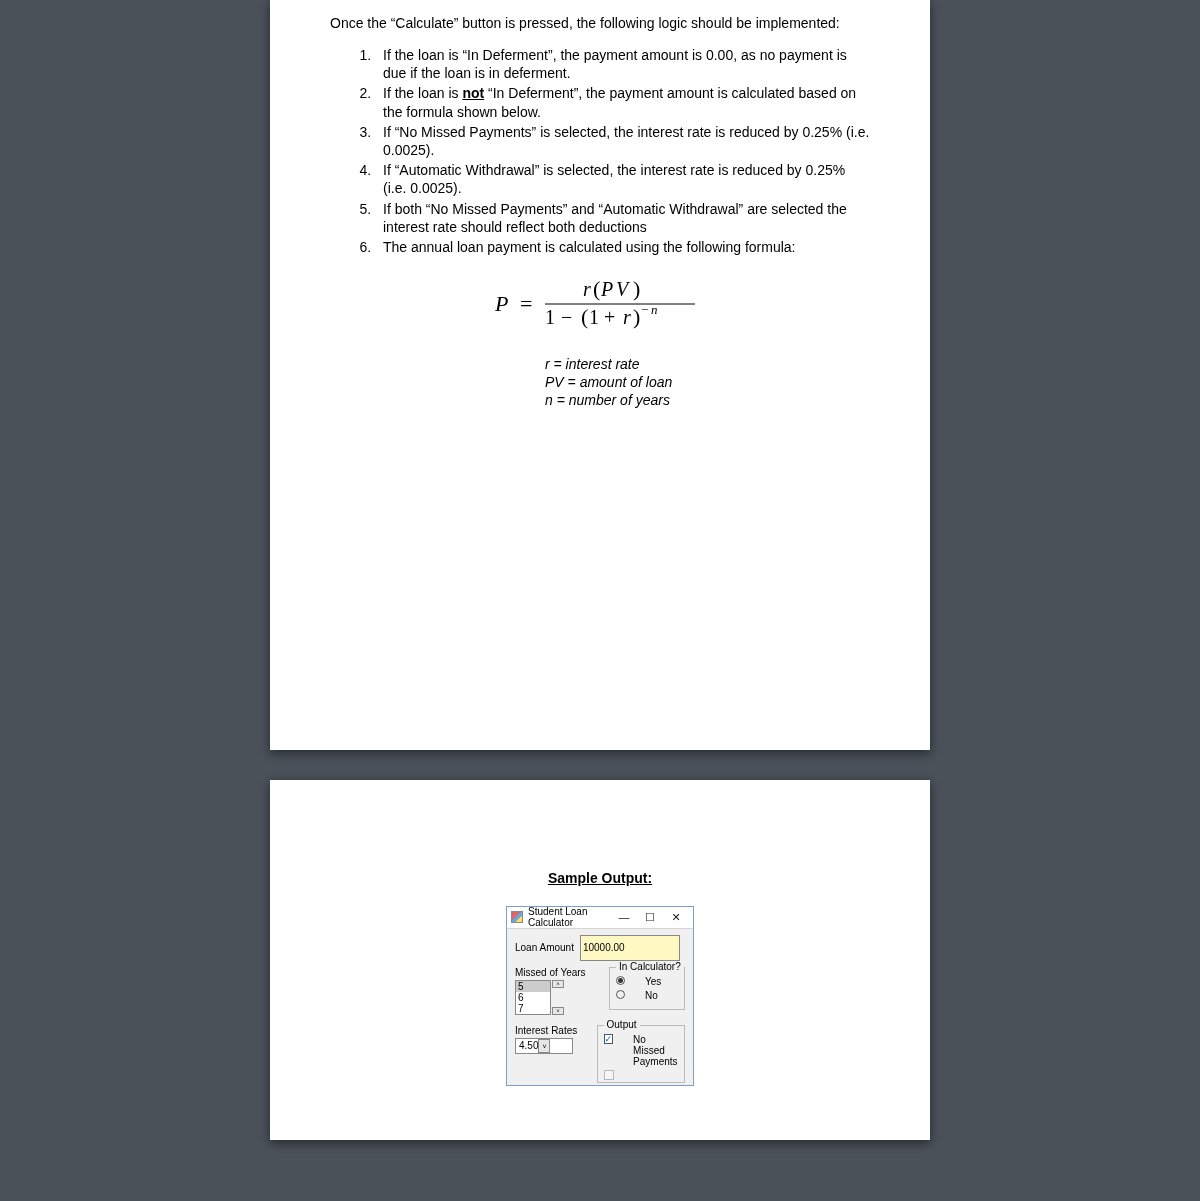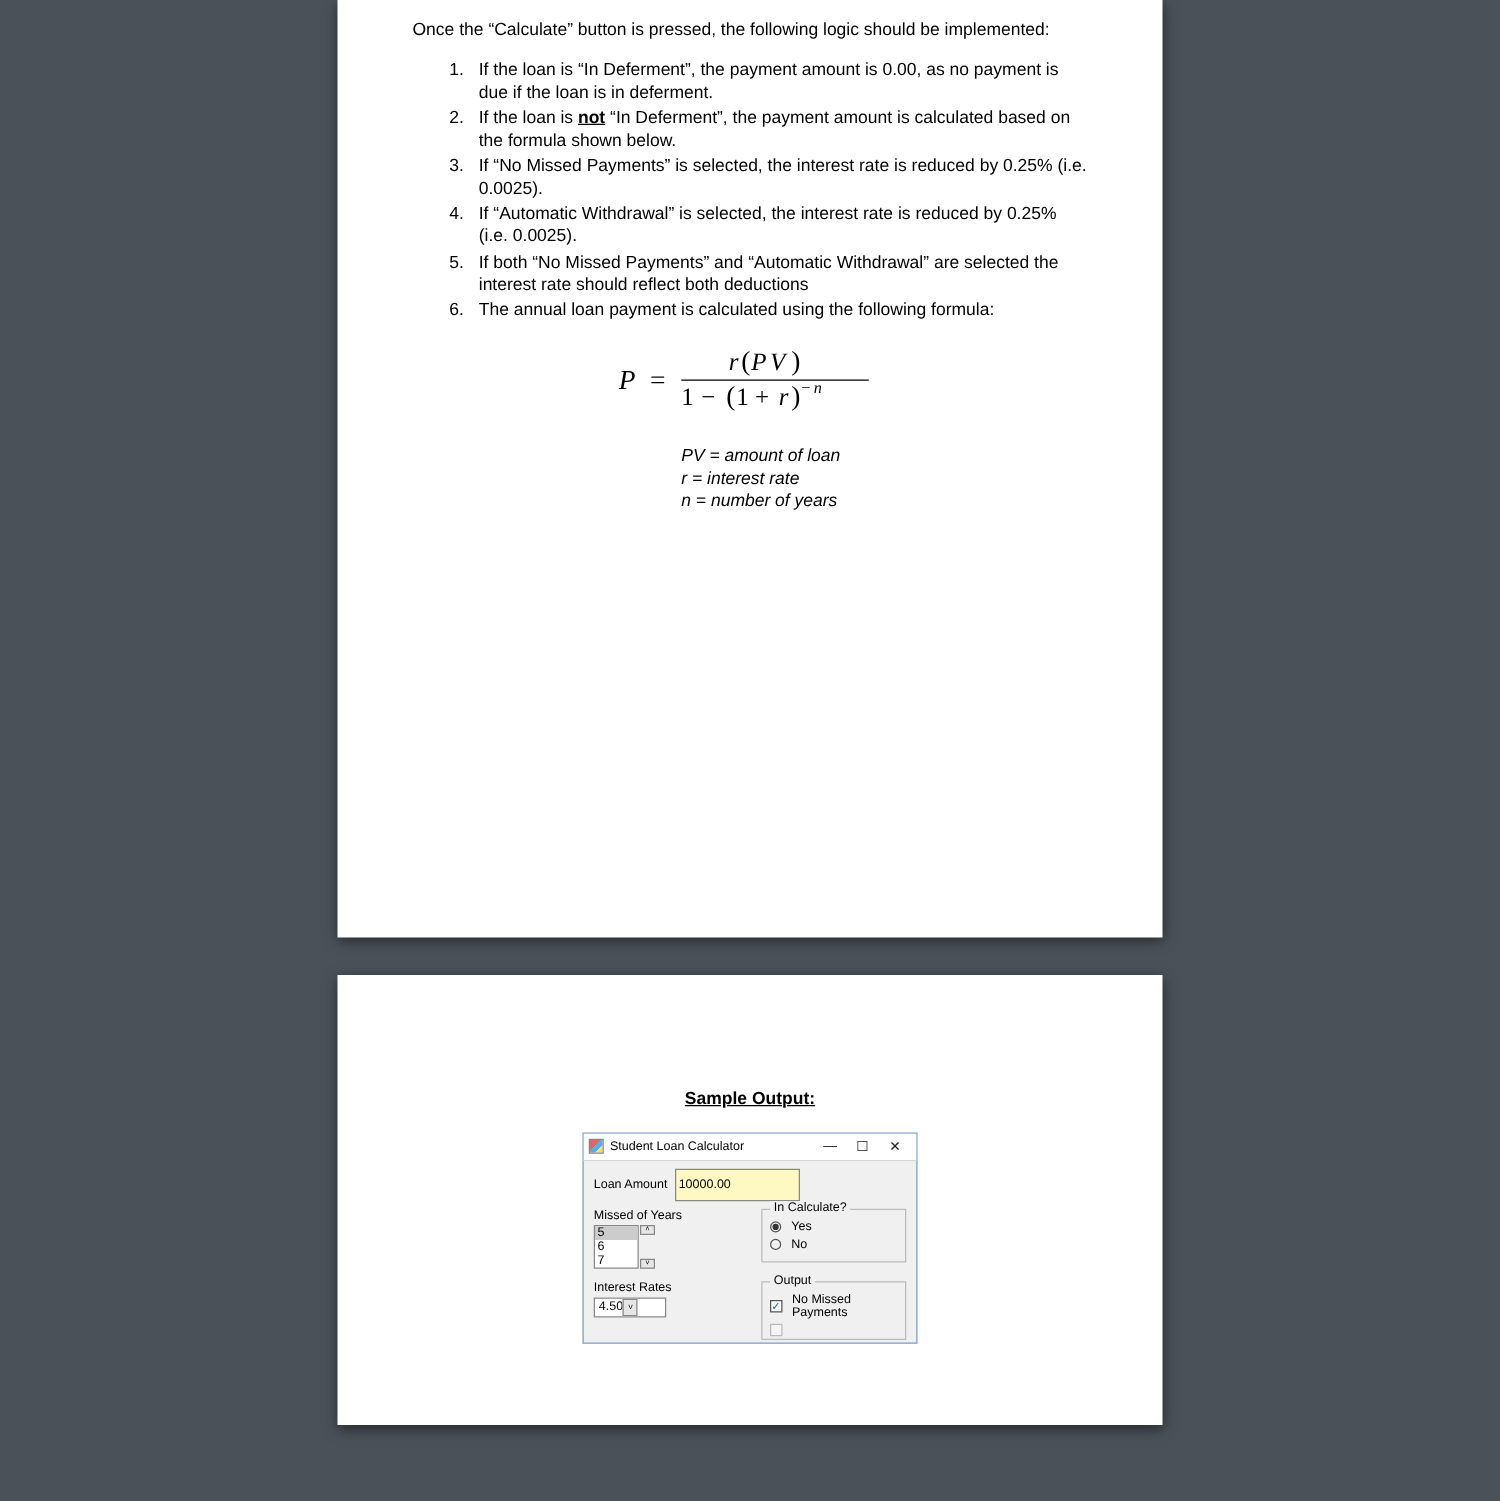--- a/index.html
+++ b/index.html
@@ -43,21 +43,21 @@
       margin: 20px 0;
     }
     .formula svg { display: inline-block; }
 
     .legend { margin-left: 215px; font-style: italic; line-height: 1.3; margin-top: 18px; margin-bottom: 20px; }
     .hint { margin-left: 90px; font-style: italic; }
 
     
     .window {
       border: 1px solid #7aa0c8;
-      width: 268px;
+      width: 188px;
       margin: 20px auto 0 auto;
       background: #f0f0f0;
       font-size: 10px;
       font-family: "Segoe UI", Arial, sans-serif;
     }
     .titlebar {
       background: #fff;
       border-bottom: 1px solid #d6d6d6;
       display: flex;
       align-items: center;
@@ -88,21 +88,21 @@
     .groupbox .legend-text {
       position:absolute; top:-7px; left:6px; background:#f0f0f0; padding:0 3px; font-size:10px;
     }
     .listbox { border:1px solid #888; background:#fff; width:36px; font-size:10px; }
     .listbox .item { padding:0 2px; }
     .listbox .sel { background:#ccc; }
     .updown { display:flex; flex-direction:column; }
     .updown .ud { border:1px solid #888; background:#e6e6e6; width:12px; height:8px; font-size:6px; text-align:center; line-height:7px; }
     .dropdown { border:1px solid #888; background:#fff; width:58px; height:16px; display:flex; align-items:center; justify-content:flex-start; font-size:10px; padding-left:3px; }
     .dropdown .arr { border:1px solid #888; background:#e6e6e6; width:12px; height:14px; font-size:7px; text-align:center; line-height:13px; }
-    .radio, .check { display:flex; align-items:center; gap:8px; font-size:10px; margin:3px 0; }
+    .radio, .check { display:flex; gap:20px; font-size:10px; margin:3px 0; }
     .radio .r { width:9px; height:9px; border:1px solid #555; border-radius:50%; display:flex; align-items:center; justify-content:center; }
     .radio .r.checked::after { content:""; width:5px; height:5px; background:#333; border-radius:50%; }
     .check .c { width:10px; height:10px; border:1px solid #555; background:#fff; display:flex; align-items:center; justify-content:center; font-size:9px; color:#0066cc; }
     .check .c.checked::after { content:"✓"; }
 
     .tight { margin-bottom:0; }
   </style>
 </head>
 <body>
 
@@ -133,22 +133,22 @@
       <text x="94" y="48" font-family="'Times New Roman',serif" font-size="20">1</text>
       <text x="109" y="48" font-family="'Times New Roman',serif" font-size="20">+</text>
       <text x="128" y="48" font-family="'Times New Roman',serif" font-style="italic" font-size="20">r</text>
       <text x="138" y="48" font-family="'Times New Roman',serif" font-size="22">)</text>
       <text x="146" y="38" font-family="'Times New Roman',serif" font-size="13">−</text>
       <text x="156" y="38" font-family="'Times New Roman',serif" font-style="italic" font-size="13">n</text>
     </svg>
   </div>
 
   <div class="legend">
+    <div>r = interest rate</div>
     <div>PV = amount of loan</div>
-    <div>r = interest rate</div>
     <div>n = number of years</div>
   </div>
 
   <div style="height:260px"></div>
 </div>
 
 <div class="page second">
   <h2 class="section-title">Sample Output:</h2>
 
   <div class="window">
@@ -177,21 +177,21 @@
               <div class="item">7</div>
             </div>
             <div class="updown">
               <div class="ud">˄</div>
               <div class="ud" style="margin-top:auto">˅</div>
             </div>
           </div>
         </div>
         <div class="col">
           <div class="groupbox">
-            <span class="legend-text">In Calculate?</span>
+            <span class="legend-text">In Calculator?</span>
             <div class="radio">
               <span class="r checked"></span>
               <span>Yes</span>
             </div>
             <div class="radio">
               <span class="r"></span>
               <span>No</span>
             </div>
           </div>
         </div>

